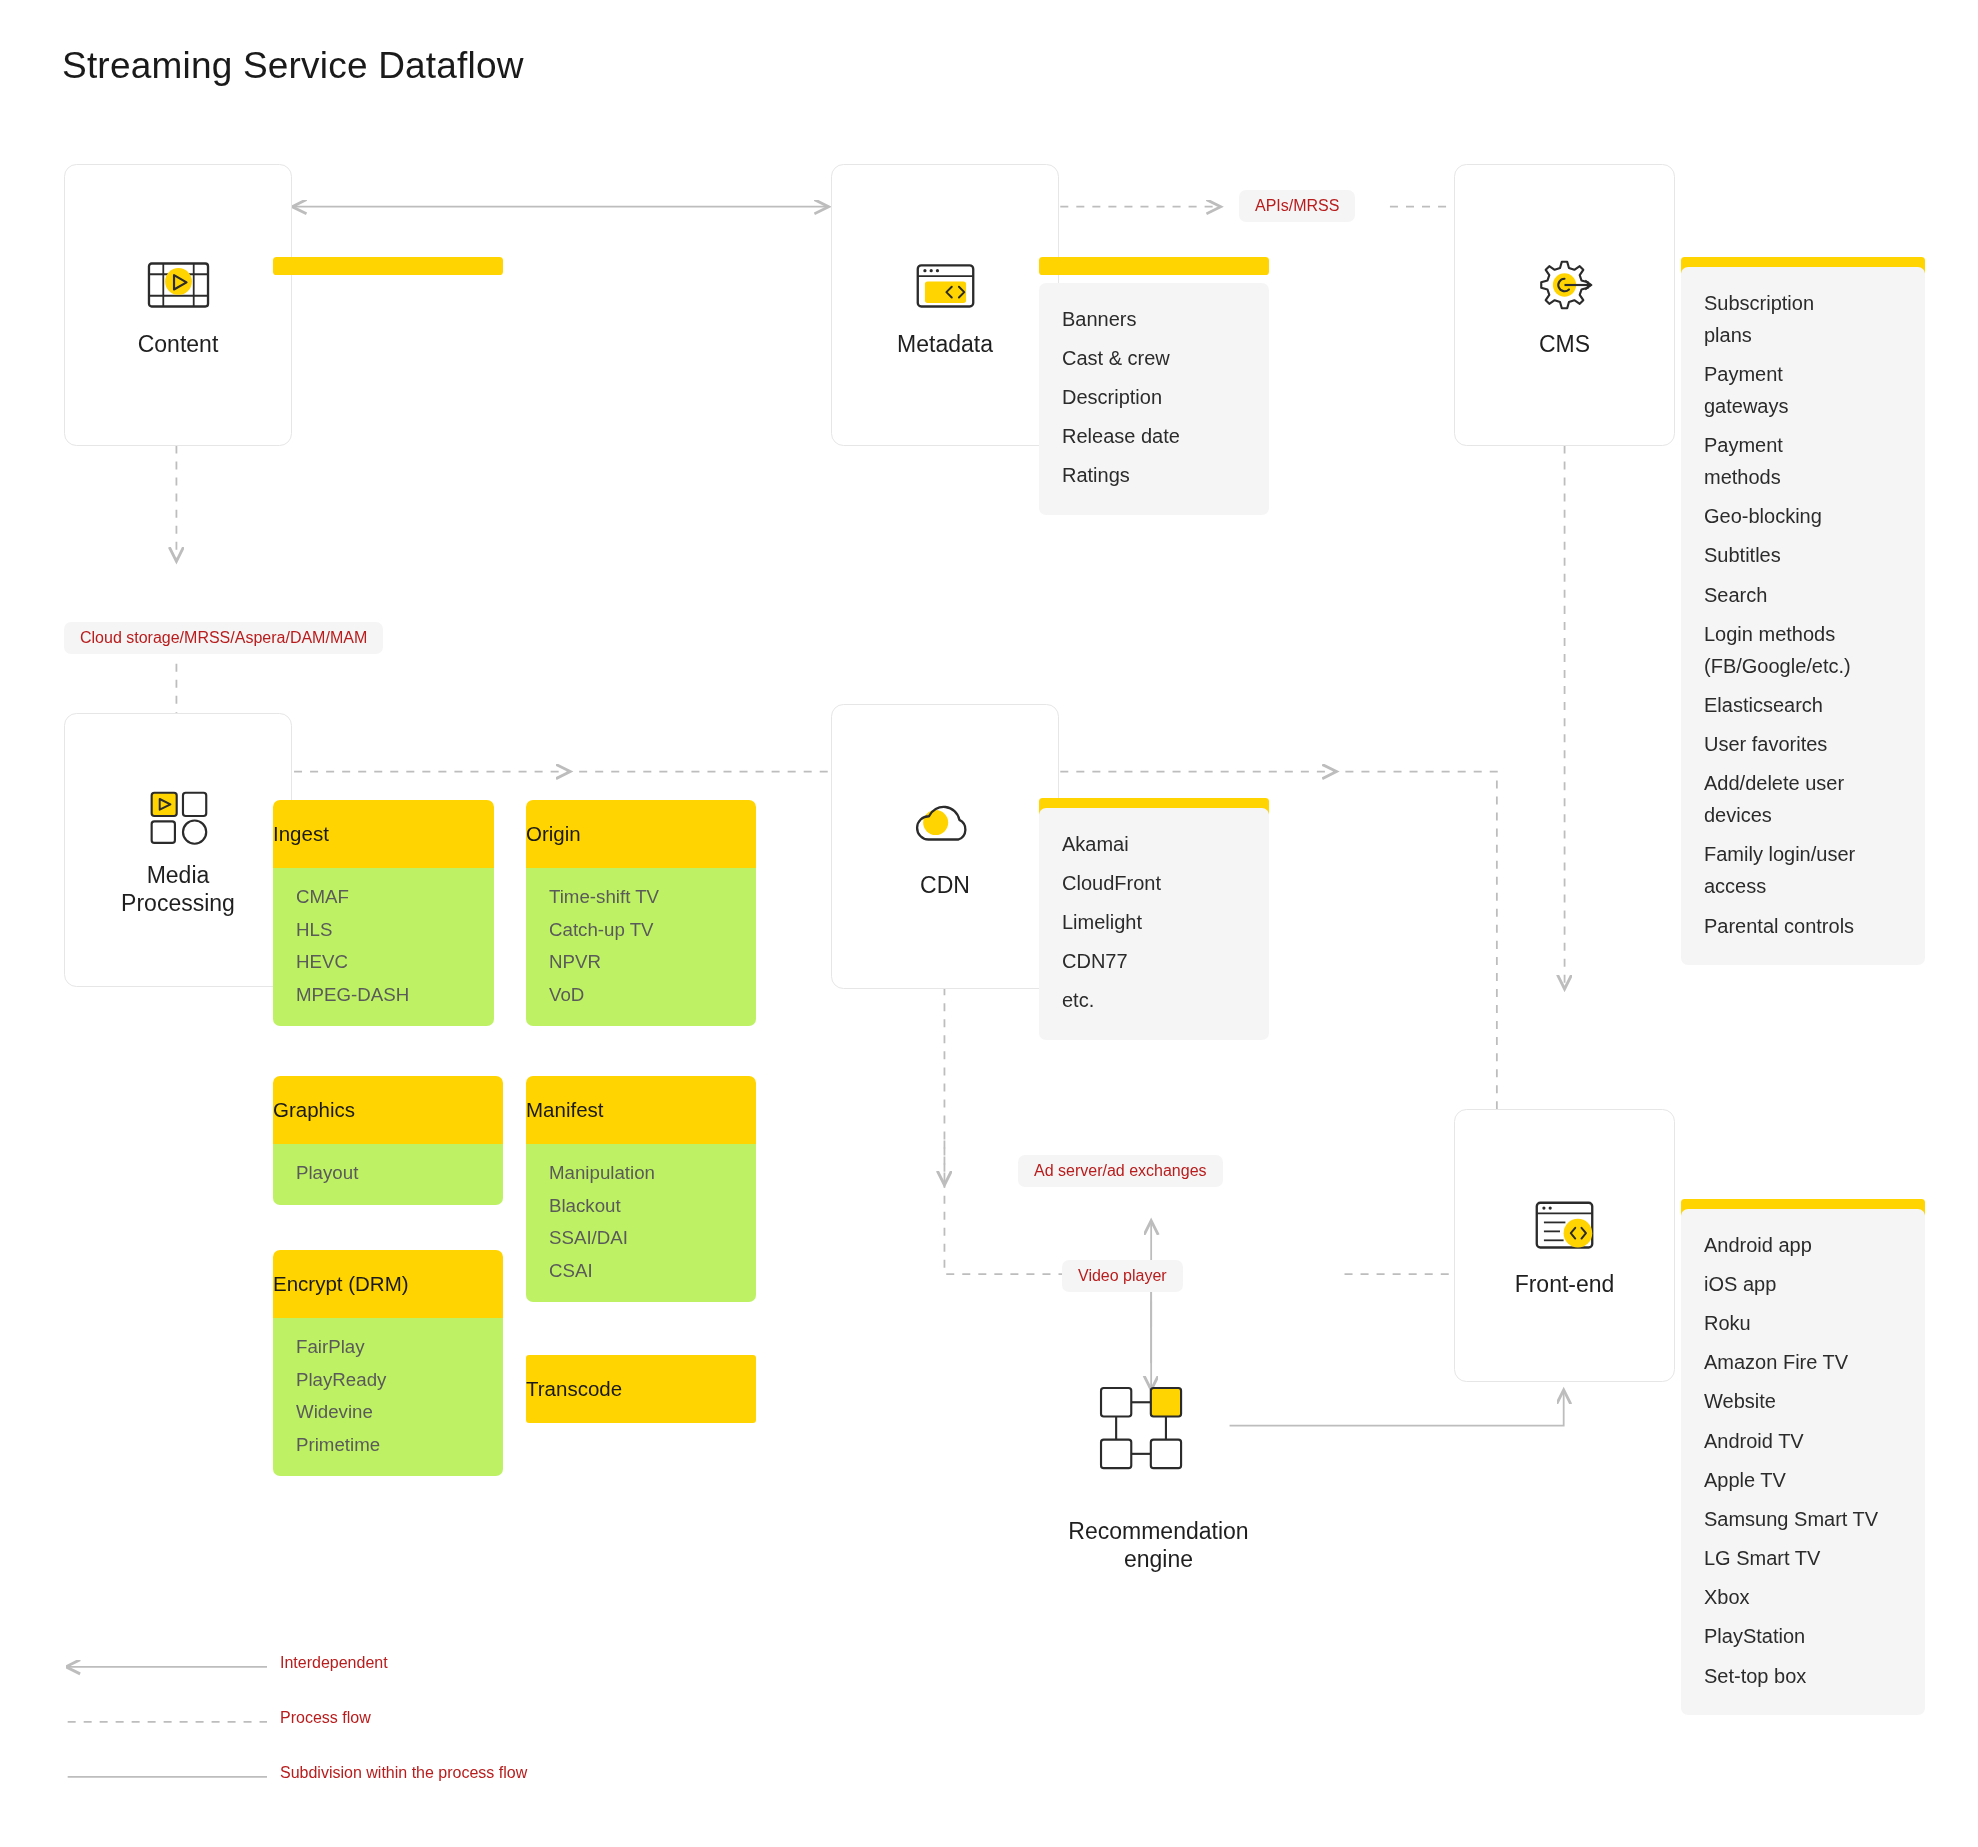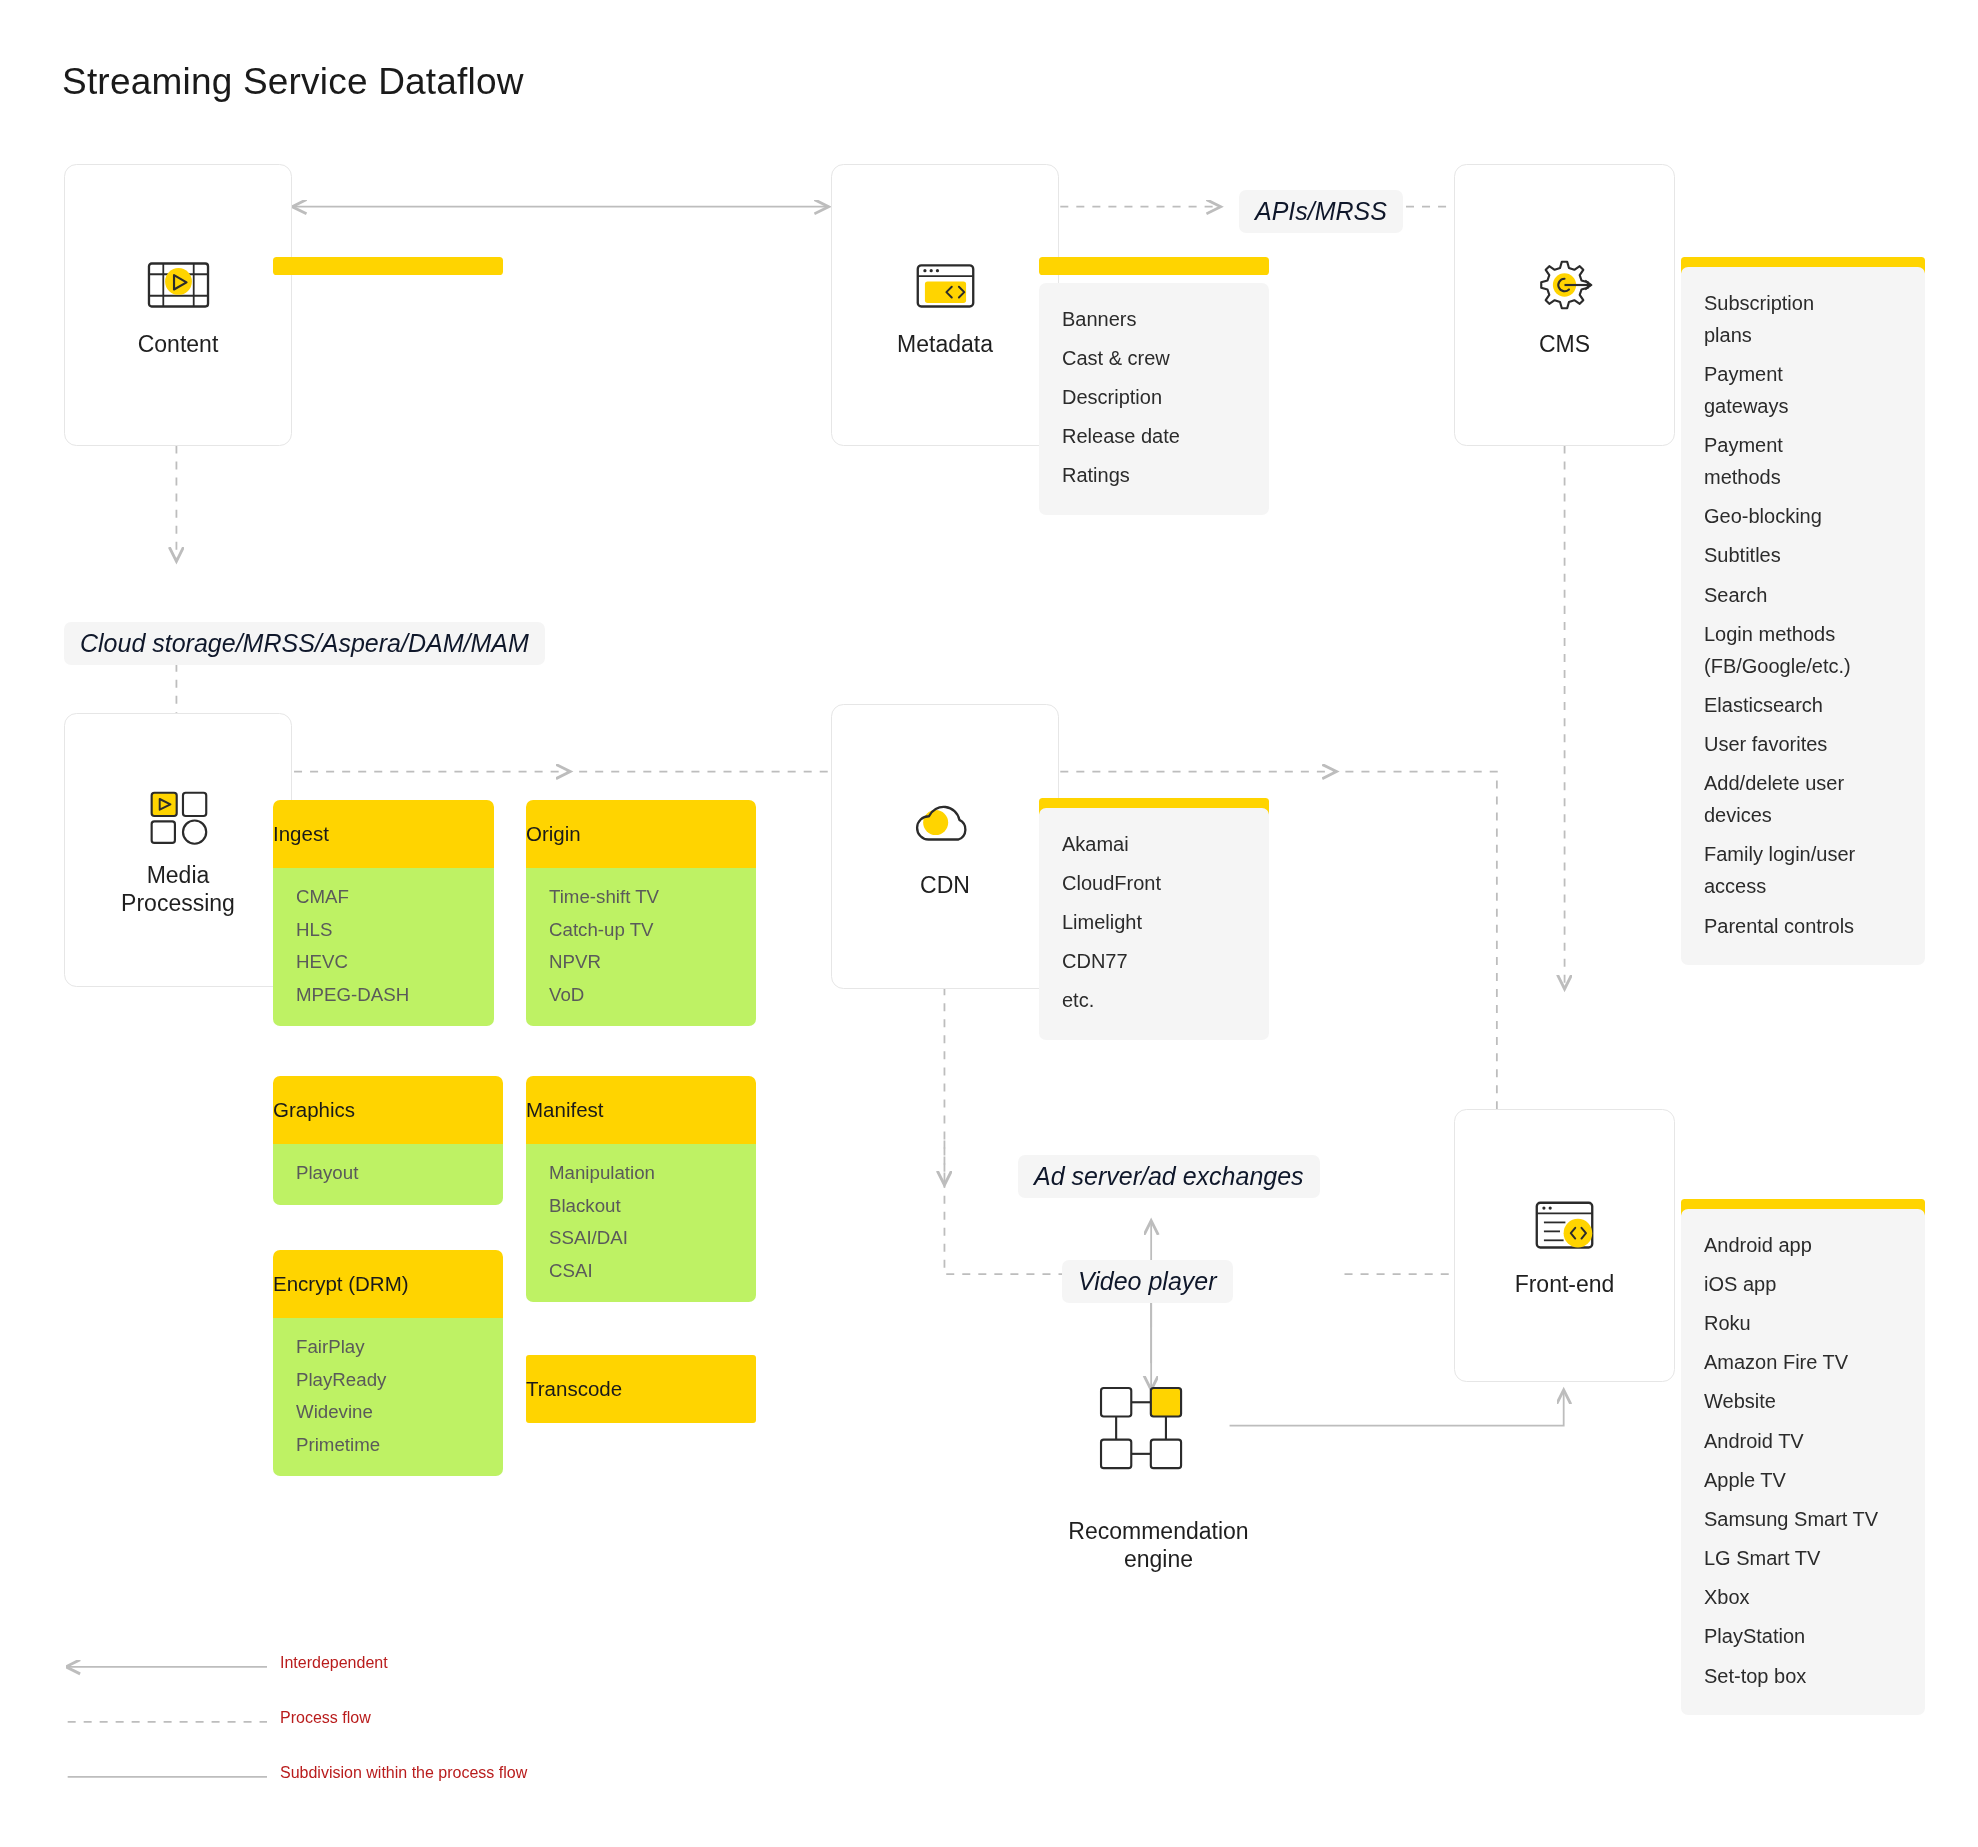--- a/index.html
+++ b/index.html
@@ -10,21 +10,21 @@
   }
   #canvas {
     position: relative;
     width: 1978px;
     height: 1847px;
     background: #ffffff;
     overflow: hidden;
   }
   .title {
     position: absolute;
-    left: 62px; top: 61px;
+    left: 62px; top: 45px;
     font-size: 37px;
     color: #1a1a1a;
     letter-spacing: 0.2px;
   }
   
   .node {
     position: absolute;
     background: #ffffff;
     border: 1.8px solid #e6e6e6;
     border-radius: 12.5px;
@@ -80,24 +80,23 @@
     font-size: 18.7px;
     color: #5a5a5a;
     line-height: 1.45;
     padding: 2.7px 0;
   }
   .pill {
     position: absolute;
     background: #f5f5f5;
     border-radius: 7.1px;
     padding: 7.1px 16px;
-    font-size: 25px;
-    color: #0f172a;
+    font-size: 16px;
+    color: #b91c1c;
     white-space: nowrap;
-    font-style: italic;
   }
   .legend-text {
     position: absolute;
     font-size: 16px;
     color: #b91c1c;
   }
   svg.edges { position: absolute; left:0; top:0; width: 1978px; height: 1847px; pointer-events: none; }
 </style>
 </head>
 <body>

